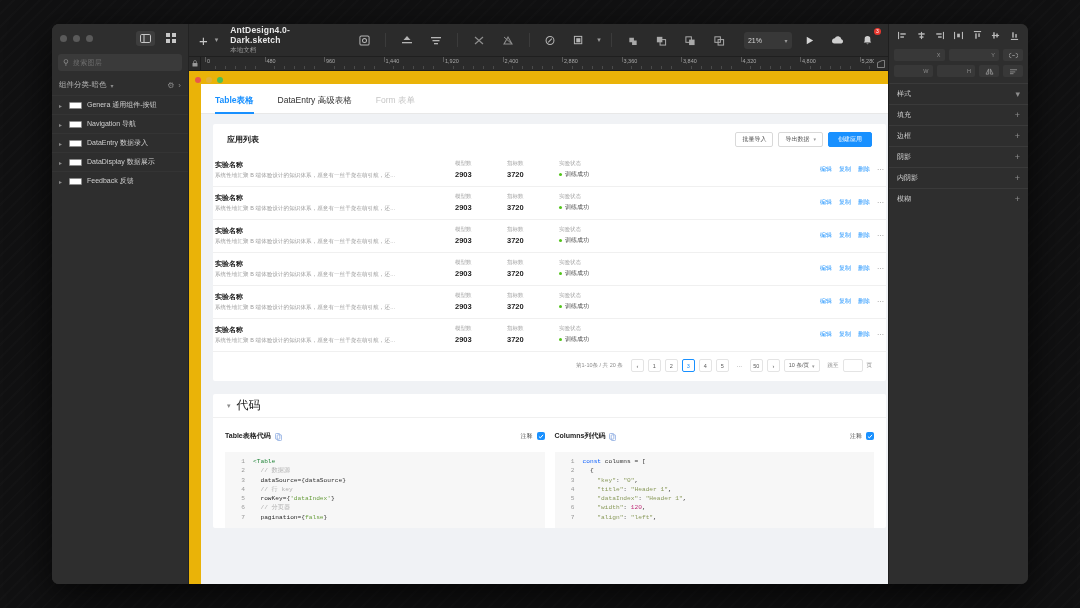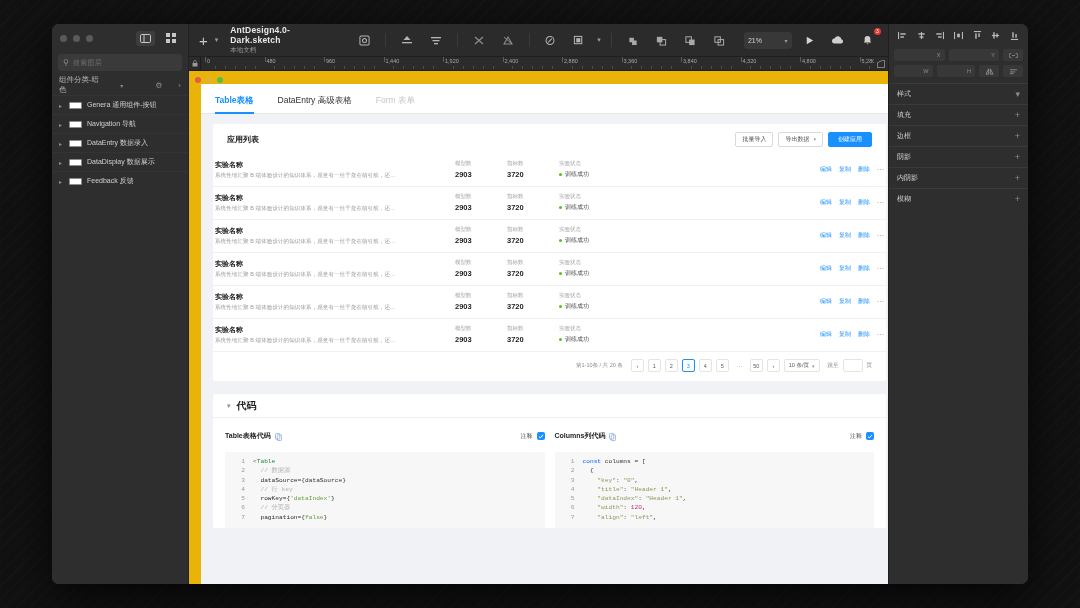--- a/index.html
+++ b/index.html
@@ -51,21 +51,21 @@
   .tb-icon svg { display: block; }
   #left-search {
     margin: 2px 6px 4px; height: 17px;
     background: #3a3a3a; border-radius: 3px;
     display: flex; align-items: center; gap: 4px;
     padding: 0 5px;
   }
   #left-search .sq { font-size: 8px; color: #8b8b8b; line-height: 1; }
   #left-search .ph { font-size: 7px; color: #6e6e6e; letter-spacing: .3px; }
   #layer-head {
-    height: 20px; display: flex; align-items: center; gap: 16px;
+    height: 20px; display: flex; align-items: center; gap: 4px;
     padding: 0 7px; font-size: 7.5px; color: #b4b4b4;
   }
   #layer-head .flexsp { flex: 1; }
   #layer-head .gi { color: #8a8a8a; font-size: 8px; }
   .layer-item {
     height: 19px; display: flex; align-items: center; gap: 5px;
     padding: 0 7px; font-size: 7px; color: #d0d0d0;
     border-top: 1px solid #343434;
   }
   .layer-item .caret { font-size: 6px; color: #8a8a8a; width: 5px; }
@@ -167,21 +167,21 @@
   .pg.bare { border: none; background: transparent; }
   #pg-size { height: 13px; border: 1px solid #e4e4e4; border-radius: 2px; display: flex; align-items: center; gap: 3px; padding: 0 4px; font-size: 5.5px; color: #5a5a5a; }
   #pg-jump { font-size: 5.5px; color: #8c8c8c; margin-left: 4px; }
   #pg-input { width: 20px; height: 13px; border: 1px solid #e4e4e4; border-radius: 2px; background: #fff; }
   #pg-unit { font-size: 5.5px; color: #8c8c8c; }
 
   
   #code-card { margin: 13px 12px 0; background: #fff; border-radius: 2px; }
   #code-head { height: 24px; display: flex; align-items: center; gap: 6px; padding: 0 14px; border-bottom: 1px solid #f0f0f0; }
   #code-head .cc { font-size: 7px; color: #8c8c8c; }
-  #code-head .ct { font-size: 10px; color: #1d1d1d; font-weight: bold; text-align: center; }
+  #code-head .ct { font-size: 12px; color: #1d1d1d; font-weight: normal; text-align: center; }
   #code-cols { display: flex; padding: 9px 12px 0; gap: 10px; }
   .code-col { flex: 1; min-width: 0; }
   .code-col-head { display: flex; align-items: center; gap: 4px; padding-bottom: 7px; }
   .code-col-head .title { font-size: 7px; font-weight: bold; color: #1d1d1d; }
   .code-col-head .grow { flex: 1; }
   .code-col-head .note { font-size: 6px; color: #4a4a4a; }
   .chk { width: 8px; height: 8px; border-radius: 2px; background: #1890ff; display: flex; align-items: center; justify-content: center; }
   .chk svg { display: block; }
   pre.code {
     background: #f7f7f7; margin: 0; padding: 5px 0 6px;

